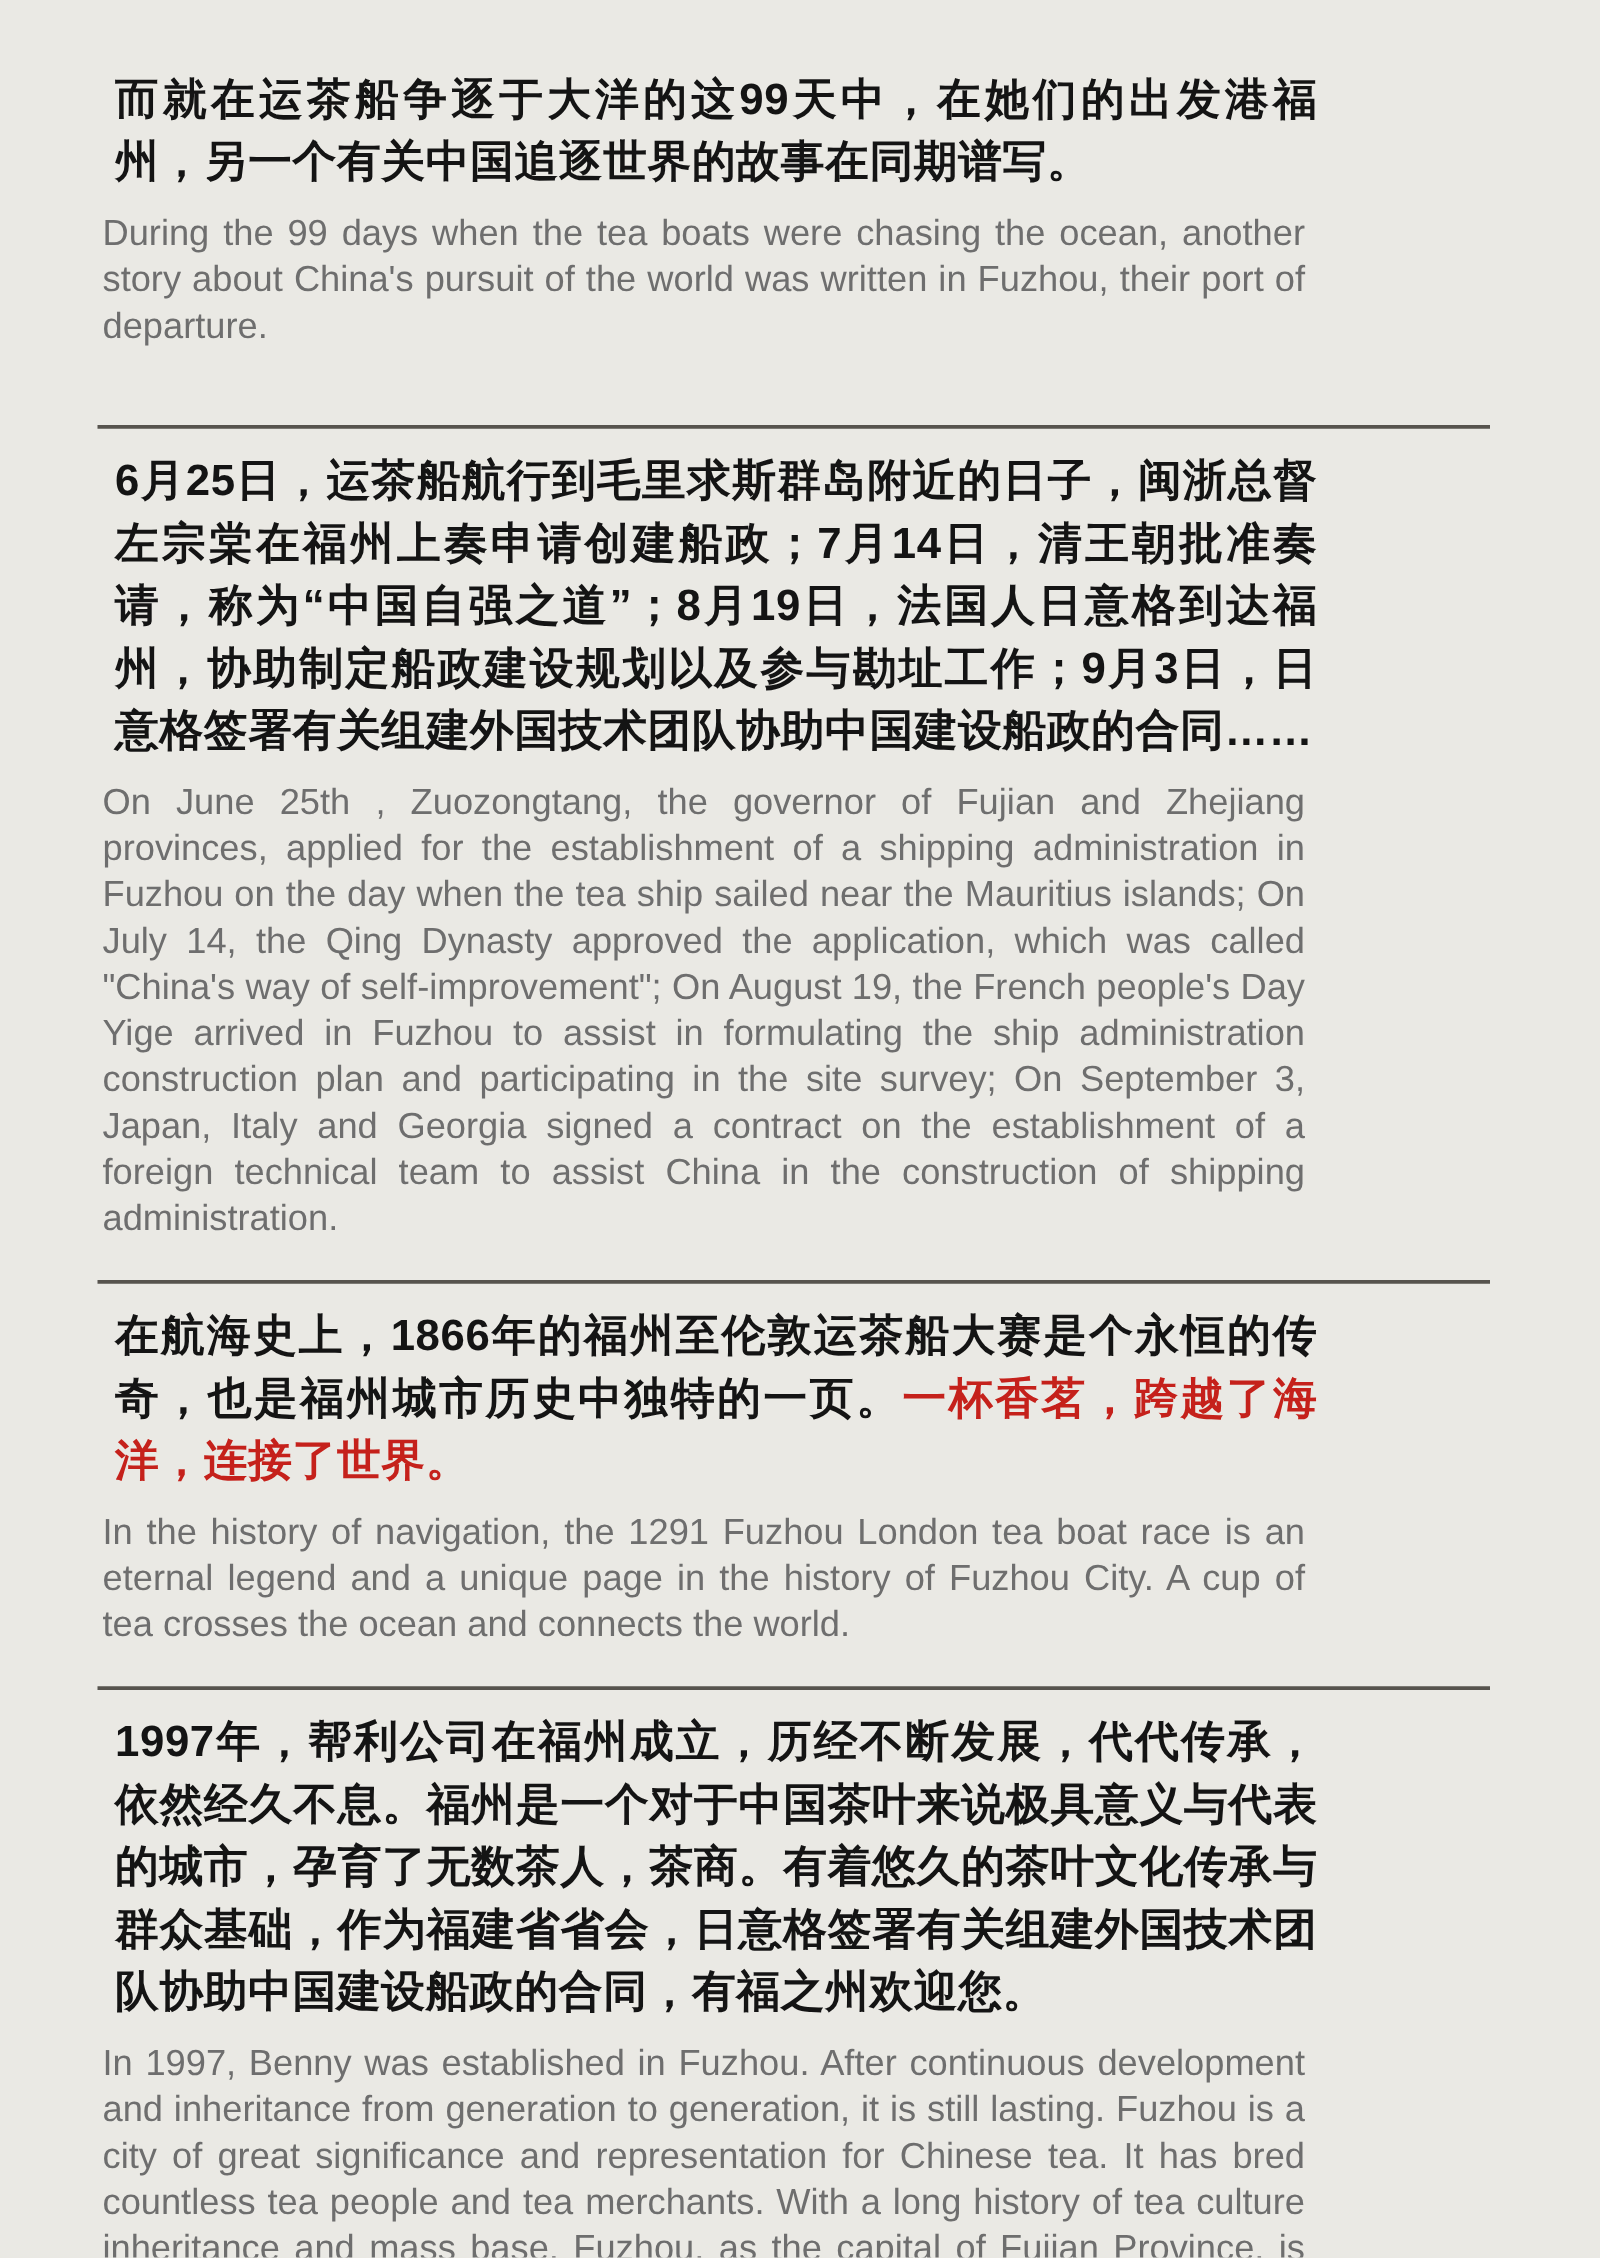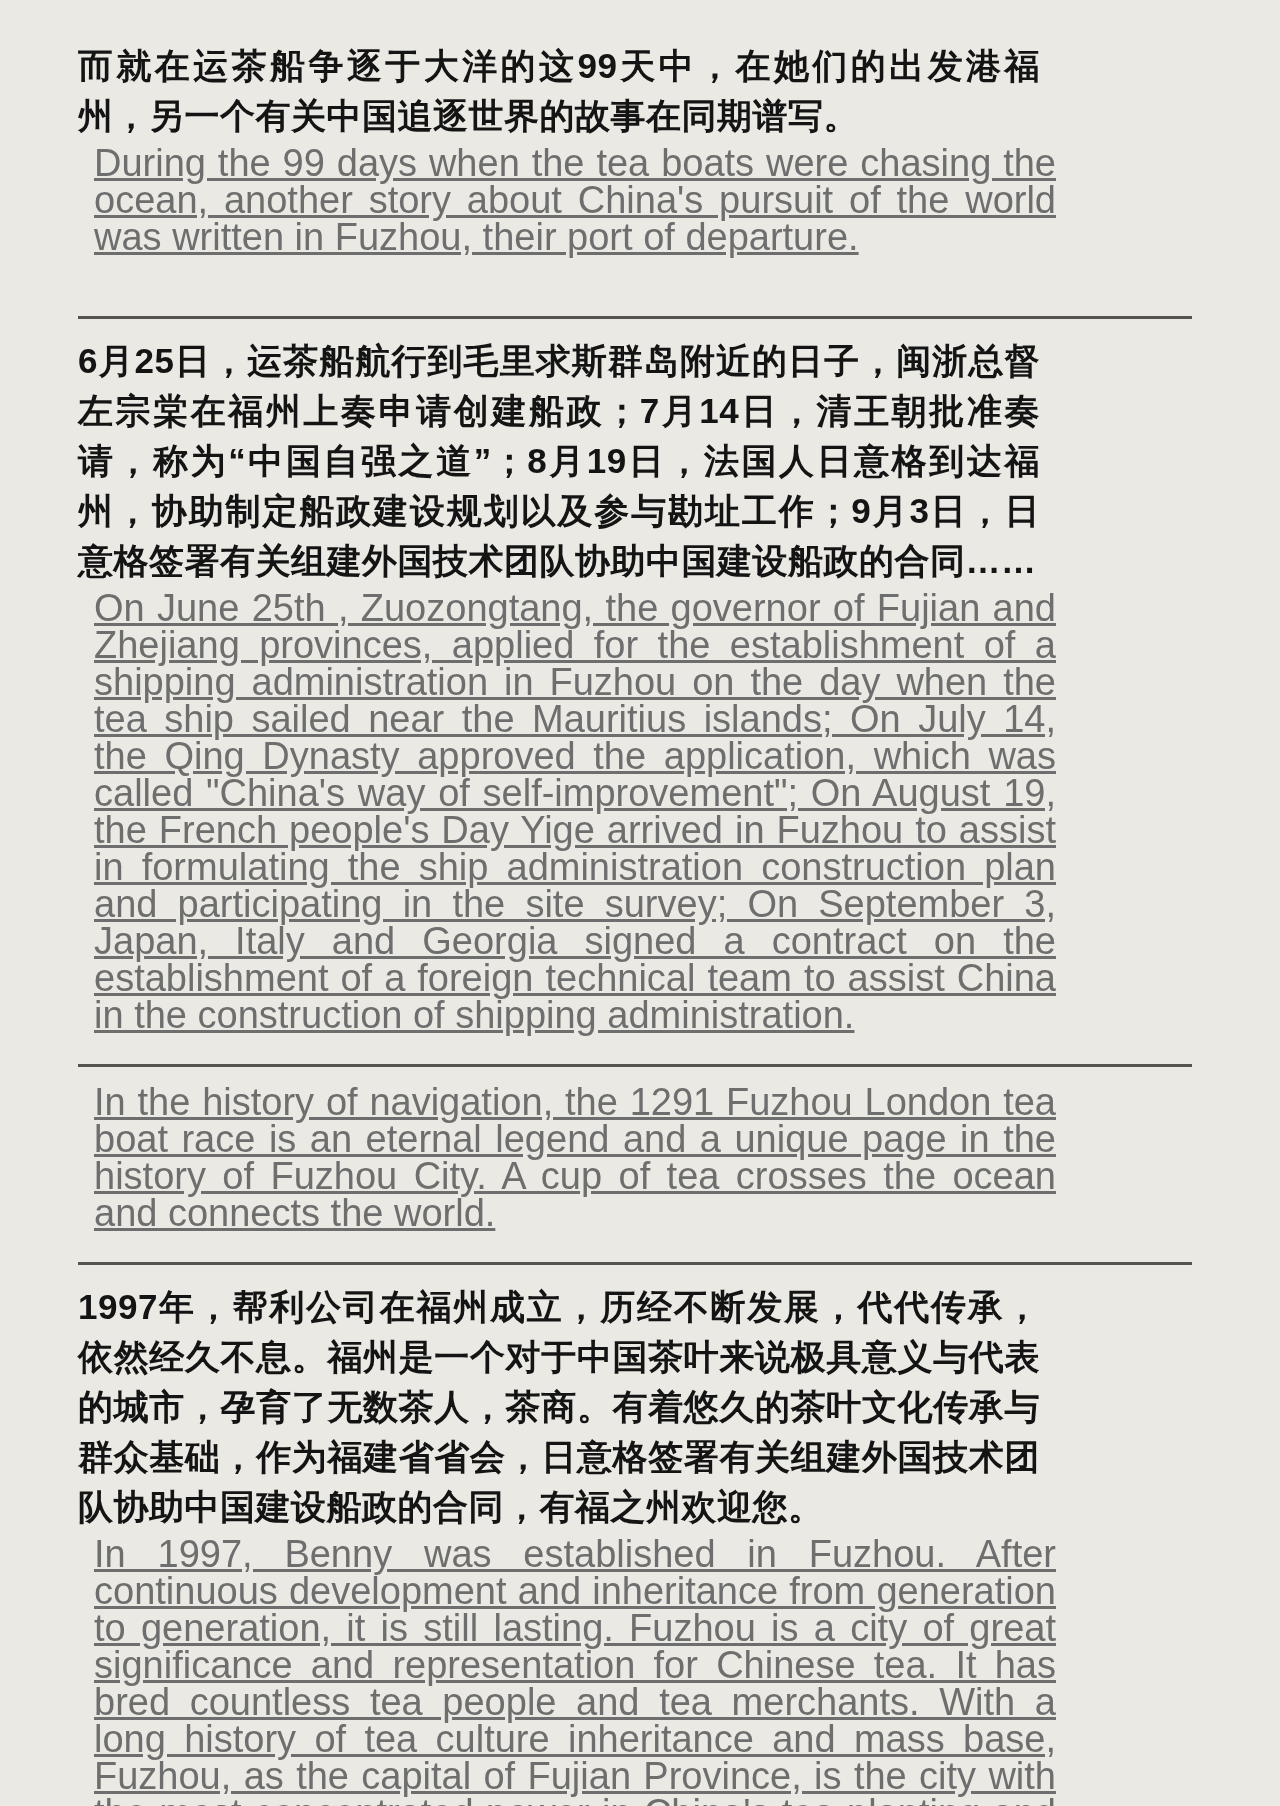--- a/index.html
+++ b/index.html
@@ -12,38 +12,37 @@
     box-sizing: border-box;
     background: #eae9e4;
     padding: 41px 0 0 78px;
     overflow: hidden;
     font-family: "Liberation Sans", "DejaVu Sans", sans-serif;
   }
   .article {
     width: 1120px;
   }
   .cn {
-    margin: 0;
+    margin: 14px;
     width: 962px;
     font-size: 35px;
     line-height: 50px;
     font-weight: 700;
     color: #141414;
     text-align: justify;
     letter-spacing: 0.5px;
   }
   .en {
-    margin: 4px 0 0 16px;
+    margin: 4px 0 0 4px;
     width: 962px;
-    font-size: 38px;
+    font-size: 29px;
     line-height: 37px;
     font-weight: 400;
     color: #6e6e6e;
     text-align: justify;
-    text-decoration: underline;
   }
   .red {
     color: #c5211b;
   }
   hr.divider {
     border: none;
     border-top: 3px solid #57544e;
     width: 1114px;
     margin: 30px 0 17px 0;
   }
@@ -64,20 +63,21 @@
   <hr class="divider first">
 
   <section>
     <p class="cn"><span>6月25日，运茶船航行到毛里求斯群岛附近的日子，闽浙总督左宗棠在福州上奏申请创建船政；7月14日，清王朝批准奏请，称为“中国自强之道”；8月19日，法国人日意格到达福州，协助制定船政建设规划以及参与勘址工作；9月3日，日意格签署有关组建外国技术团队协助中国建设船政的合同……</span><span class="red"></span></p>
     <p class="en">On June 25th , Zuozongtang, the governor of Fujian and Zhejiang provinces, applied for the establishment of a shipping administration in Fuzhou on the day when the tea ship sailed near the Mauritius islands; On July 14, the Qing Dynasty approved the application, which was called "China's way of self-improvement"; On August 19, the French people's Day Yige arrived in Fuzhou to assist in formulating the ship administration construction plan and participating in the site survey; On September 3, Japan, Italy and Georgia signed a contract on the establishment of a foreign technical team to assist China in the construction of shipping administration.</p>
   </section>
 
   <hr class="divider">
 
   <section>
+    <p class="cn"><span>在航海史上，1866年的福州至伦敦运茶船大赛是个永恒的传奇，也是福州城市历史中独特的一页。</span><span class="red">一杯香茗，跨越了海洋，连接了世界。</span></p>
     <p class="en">In the history of navigation, the 1291 Fuzhou London tea boat race is an eternal legend and a unique page in the history of Fuzhou City. A cup of tea crosses the ocean and connects the world.</p>
   </section>
 
   <hr class="divider">
 
   <section>
     <p class="cn"><span>1997年，帮利公司在福州成立，历经不断发展，代代传承，依然经久不息。福州是一个对于中国茶叶来说极具意义与代表的城市，孕育了无数茶人，茶商。有着悠久的茶叶文化传承与群众基础，作为福建省省会，日意格签署有关组建外国技术团队协助中国建设船政的合同，有福之州欢迎您。</span><span class="red"></span></p>
     <p class="en">In 1997, Benny was established in Fuzhou. After continuous development and inheritance from generation to generation, it is still lasting. Fuzhou is a city of great significance and representation for Chinese tea. It has bred countless tea people and tea merchants. With a long history of tea culture inheritance and mass base, Fuzhou, as the capital of Fujian Province, is the city with the most concentrated power in China's tea planting and tea refining and processing industry. Welcome to the blessed state.</p>
   </section>
 

